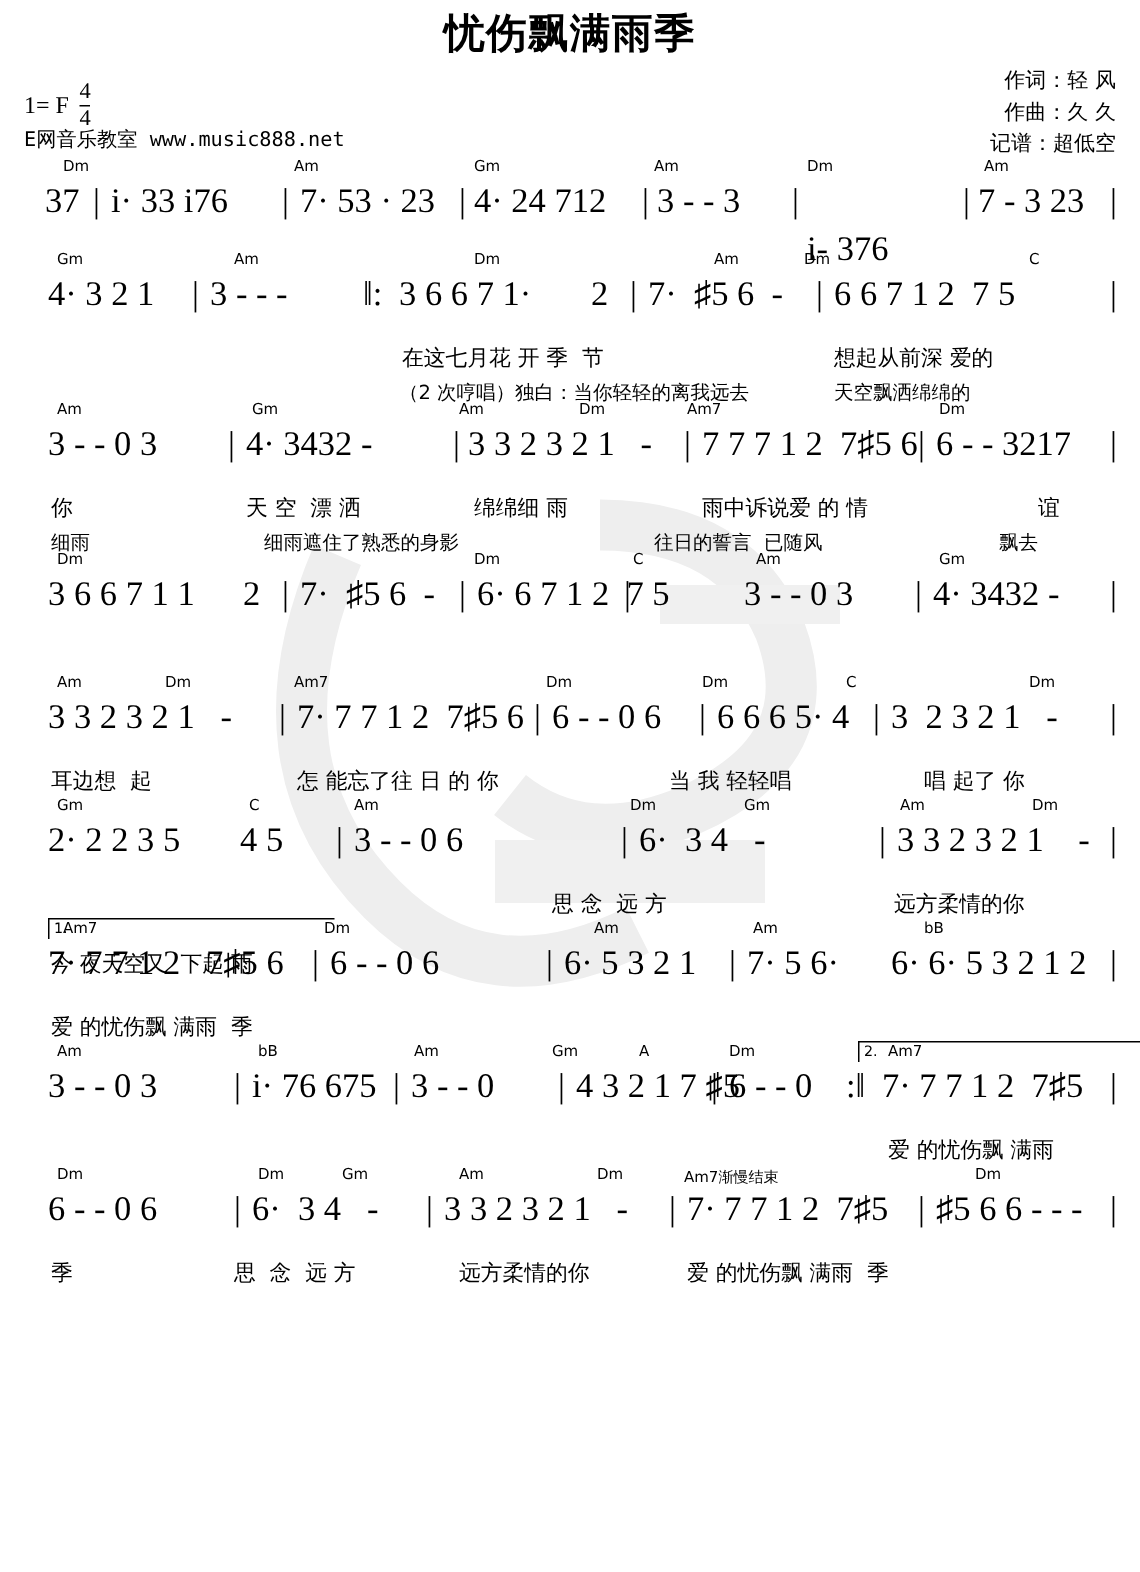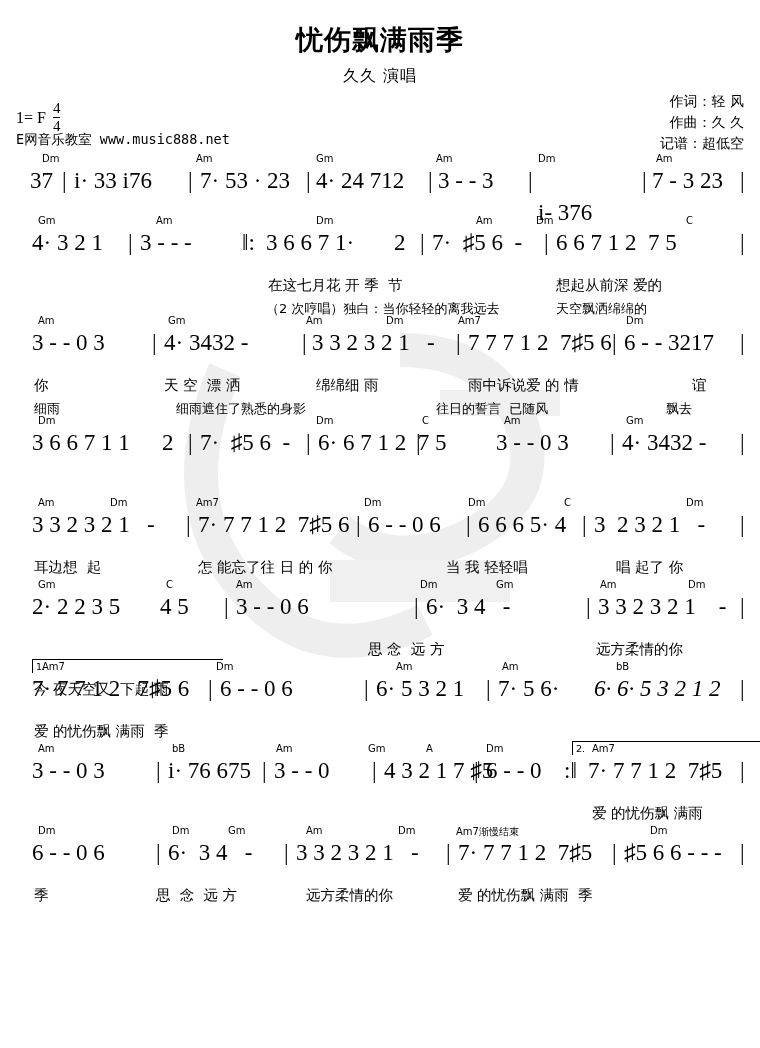--- a/index.html
+++ b/index.html
@@ -32,21 +32,21 @@
     height: 1048px;
   }
 
   
   .title {
     text-align: center;
     font-family: "DejaVu Sans", sans-serif;
     font-weight: bold;
     font-size: 27px;
     letter-spacing: 1px;
-    padding-top: 22px;
+    padding-top: 4px;
   }
   .subtitle {
     text-align: center;
     font-family: "DejaVu Sans", sans-serif;
     font-size: 16px;
     margin-top: 8px;
     letter-spacing: 1px;
   }
 
   .meta-row {
@@ -159,21 +159,20 @@
   </g>
   <g fill="#f0f0f0">
     <rect x="330" y="560" width="180" height="42"></rect>
     <rect x="440" y="390" width="120" height="26"></rect>
   </g>
 </svg>
 
 <div class="sheet">
 
   <div class="title">忧伤飘满雨季</div>
-  <div class="subtitle">久久 演唱</div>
 
   <div class="meta-row">
     <div class="keysig">
       <span>1= F</span>
       <span class="frac">
         <span class="num">4</span>
         <span class="den">4</span>
       </span>
     </div>
     <div class="webref">E网音乐教室 www.music888.net</div>
@@ -367,21 +366,21 @@
           <span style="left: 600px;">bB</span>
         </div>
         <div class="notes">
           <span class="n" style="left: 16px;">7· 7 7 1 2   7♯5 6</span>
           <span class="n" style="left: 192px;">|</span>
           <span class="n" style="left: 204px;">6 - - 0 6</span>
           <span class="n" style="left: 348px;">|</span>
           <span class="n" style="left: 360px;">6· 5 3 2 1</span>
           <span class="n" style="left: 470px;">|</span>
           <span class="n" style="left: 482px;">7· 5 6·</span>
-          <span class="n" style="left: 578px; font-style: italic;">6· 6· 5 3 2 1 2</span>
+          <span class="n" style="left: 578px;">6· 6· 5 3 2 1 2</span>
           <span class="n" style="left: 724px;">|</span>
         </div>
         <div class="lyrics">
           <span class="l" style="left: 18px;">爱 的忧伤飘 满雨  季</span>
         </div>
       </div>
       <div class="row lyr">
         <div class="ending" style="left: 556px; width: 190px; top: -2px;">
           <span>2.</span>
         </div>

